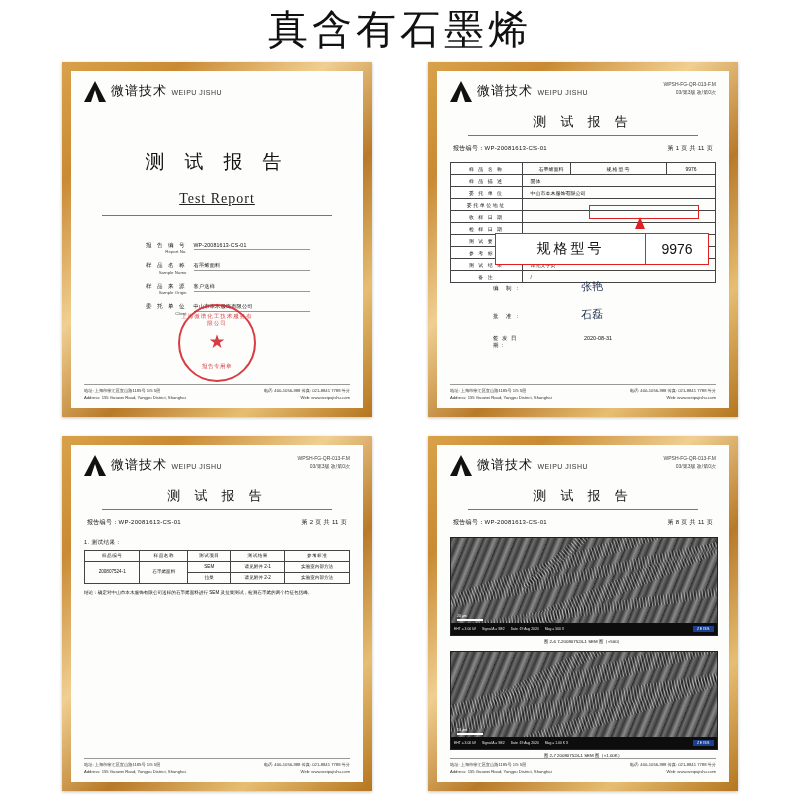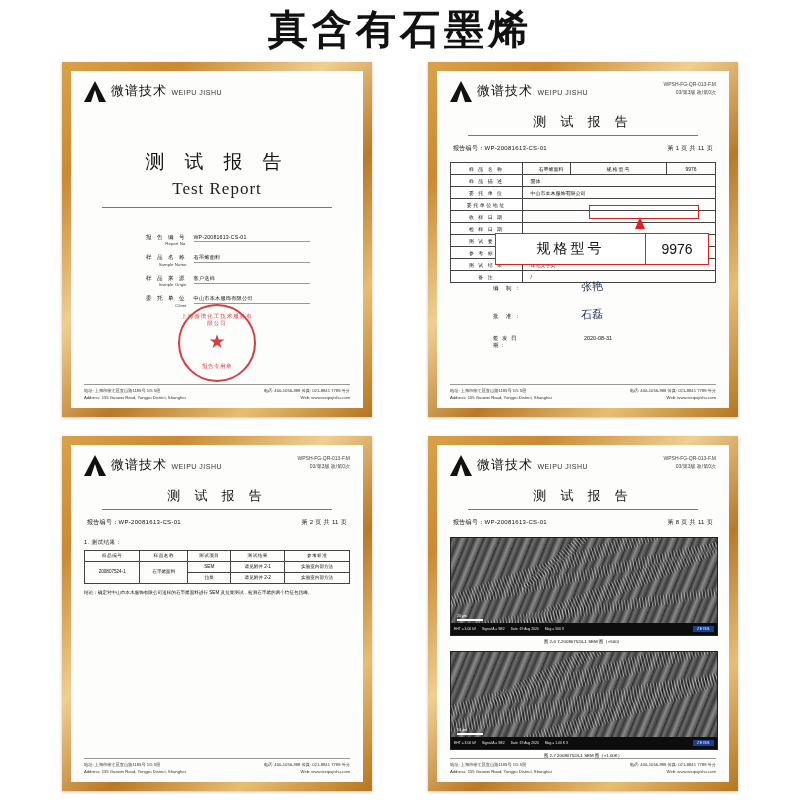--- a/index.html
+++ b/index.html
@@ -18,21 +18,21 @@
     width: 800px;
     height: 800px;
   }
   .headline {
     position: absolute;
     top: 2px;
     left: 0;
     width: 800px;
     text-align: center;
     font-size: 40px;
-    font-weight: bold;
+    font-weight: normal;
     letter-spacing: 4px;
     color: #111;
     font-family: "DejaVu Sans", sans-serif;
   }
   .grid {
     position: absolute;
     top: 58px;
     left: 0;
     width: 800px;
     height: 740px;
@@ -114,25 +114,26 @@
   .big-title {
     text-align: center;
     font-size: 19px;
     letter-spacing: 7px;
     color: #111;
     font-family: "DejaVu Sans", sans-serif;
     margin-top: 42px;
   }
   .big-title-en {
     text-align: center;
-    font-size: 17px;
+    font-size: 14px;
     letter-spacing: 1px;
     color: #222;
-    margin-top: 4px;
+    margin-top: 16px;
     font-family: "Liberation Serif", serif;
+    text-decoration: underline;
   }
   .rule {
     height: 1px;
     background: #777;
     margin: 8px 18px 0 18px;
   }
   .rule.thin { margin-top: 4px; }
   .title-sm {
     text-align: center;
     font-size: 13px;

